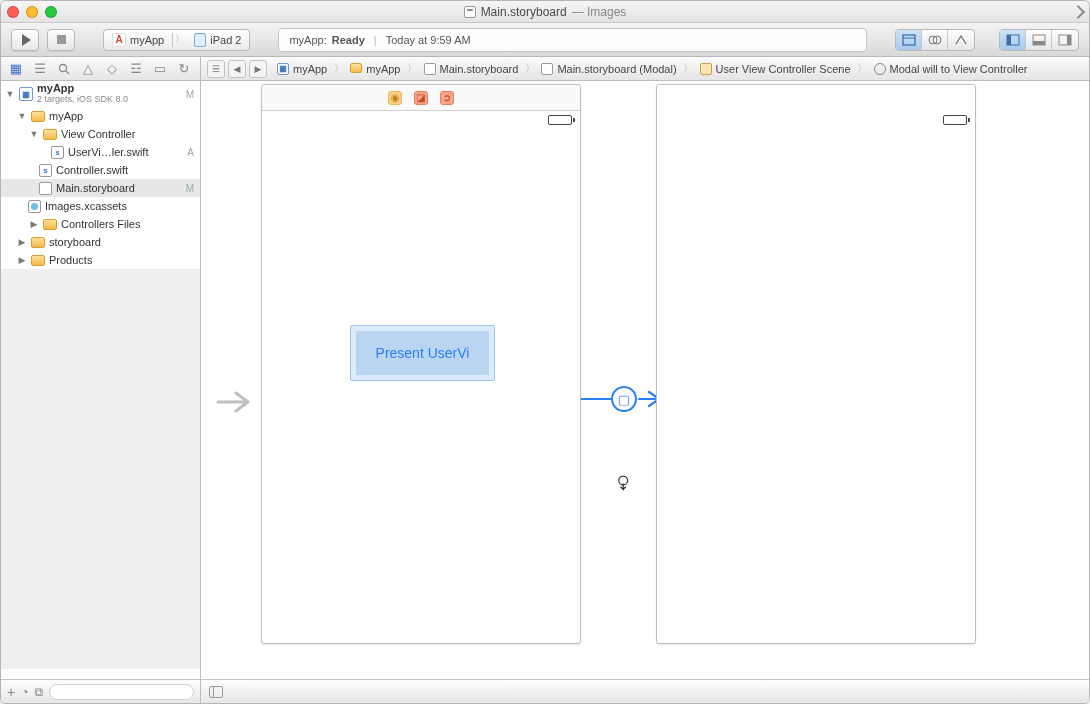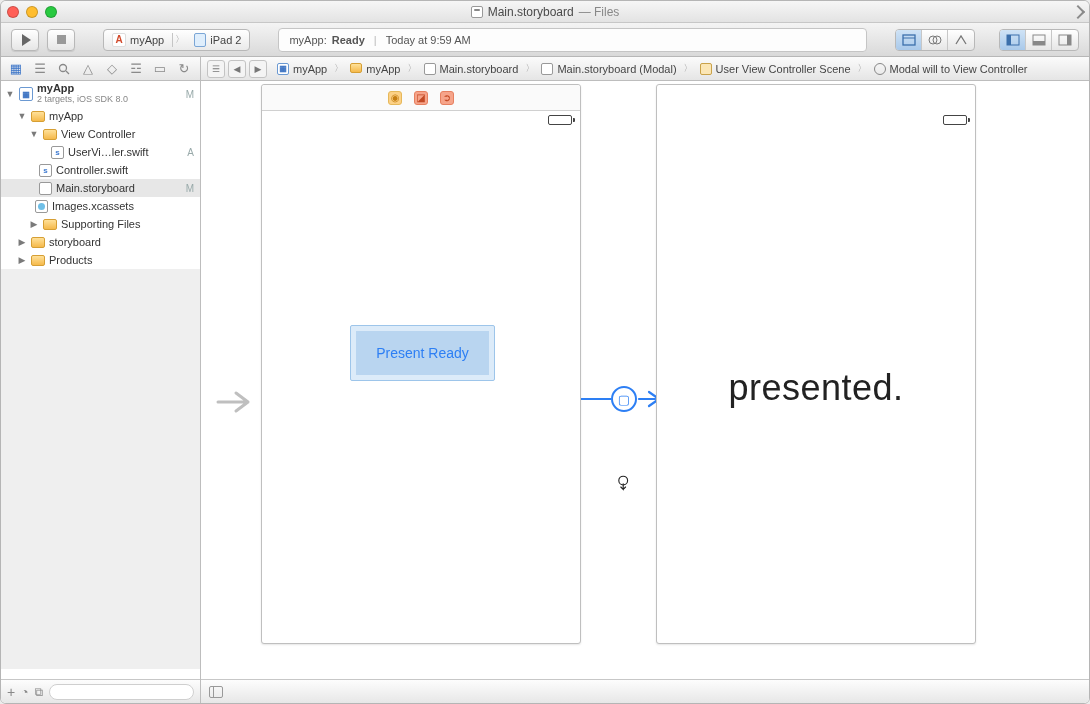--- a/index.html
+++ b/index.html
@@ -105,21 +105,21 @@
 
 <div class="titlebar">
   <div class="traffic">
     <div class="tl red"></div>
     <div class="tl yel"></div>
     <div class="tl grn"></div>
   </div>
   <div class="titlecenter">
     <span class="sbicon"></span>
     <span>Main.storyboard</span>
-      <span style="color:#888"> — Files</span>
+      <span style="color:#888"> — Images</span>
   </div>
   <div class="fullscreen-icon"></div>
 </div>
 
 <div class="toolbar">
   <div class="btn square">
       <div class="play"></div>
     </div>
   <div class="btn square">
       <div class="stop"></div>
@@ -259,28 +259,28 @@
         </div>
       <div class="row" style="padding-left:38px">
           <span class="swift">s</span>
           <span>Controller.swift</span>
         </div>
       <div class="row selected" style="padding-left:38px">
           <span class="sb-f"></span>
           <span>Main.storyboard</span>
           <span class="badge">M</span>
         </div>
-      <div class="row" style="padding-left:34px">
+      <div class="row" style="padding-left:27px">
           <span class="assets"></span>
           <span>Images.xcassets</span>
         </div>
       <div class="row" style="padding-left:28px">
           <span class="disc">▶</span>
           <span class="folder"></span>
-          <span>Supporting Files</span>
+          <span>Controllers Files</span>
         </div>
       <div class="row" style="padding-left:16px">
           <span class="disc">▶</span>
           <span class="folder"></span>
           <span>storyboard</span>
         </div>
       <div class="row" style="padding-left:16px">
           <span class="disc">▶</span>
           <span class="folder"></span>
           <span>Products</span>
@@ -305,37 +305,36 @@
 
       <div class="scene scene1">
         <div class="hdr">
           <span class="ico vc">◉</span>
           <span class="ico fr">◪</span>
           <span class="ico ex">➲</span>
         </div>
         <div class="statusbar"></div>
         <div class="modalbtn">
           <div class="inner"></div>
-          <span>Present Ready</span>
+          <span>Present UserVi</span>
         </div>
       </div>
 
       <div class="segue">
         <div class="segue-line"></div>
         <div class="segue-circ">▢</div>
         <svg width="28" height="20">
             <path d="M2 10 H18 M12 3 L22 10 L12 17" fill="none" stroke="#2d7ff4" stroke-width="2.2" stroke-linecap="round" stroke-linejoin="round"></path>
           </svg>
       </div>
 
       <div class="scene scene2">
         <div class="statusbar"></div>
         <div class="bigtext">
           <br>
-          <span>presented.</span>
         </div>
       </div>
 
       <div class="cursor">
         <svg viewBox="0 0 20 20">
             <circle cx="9" cy="7" r="5.5" fill="none" stroke="#222" stroke-width="1.4"></circle>
             <path d="M9 11 L9 18 L6 15 M9 18 L12 15" fill="none" stroke="#222" stroke-width="1.4" stroke-linecap="round"></path>
           </svg>
       </div>
     </div>

